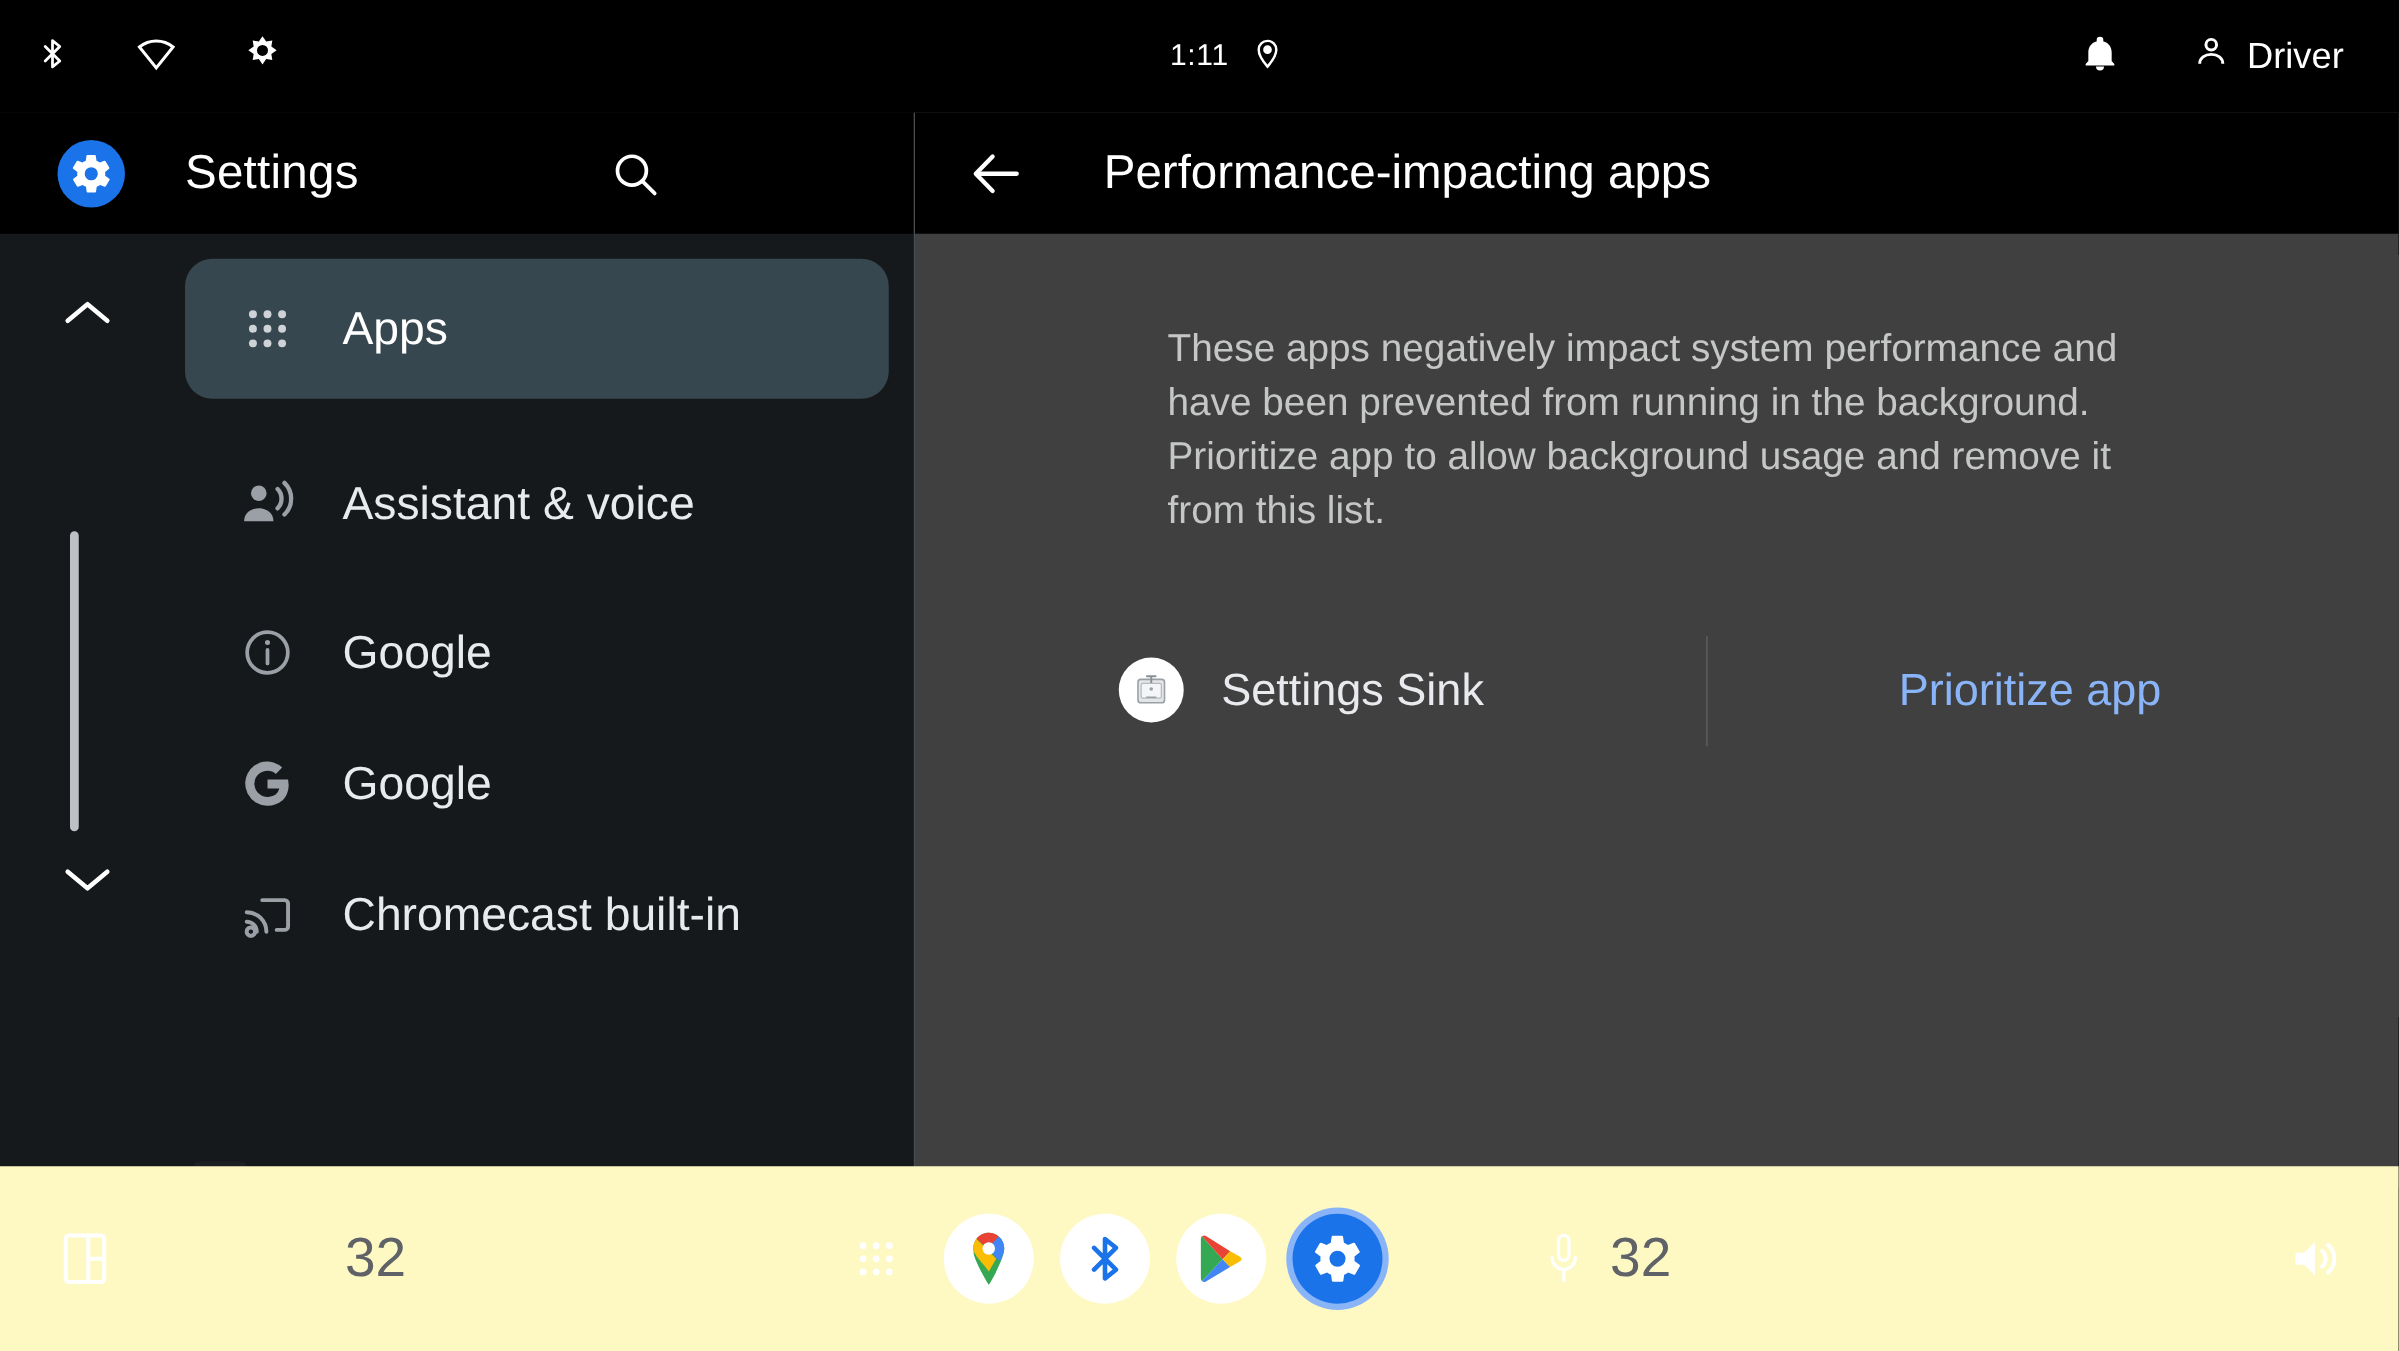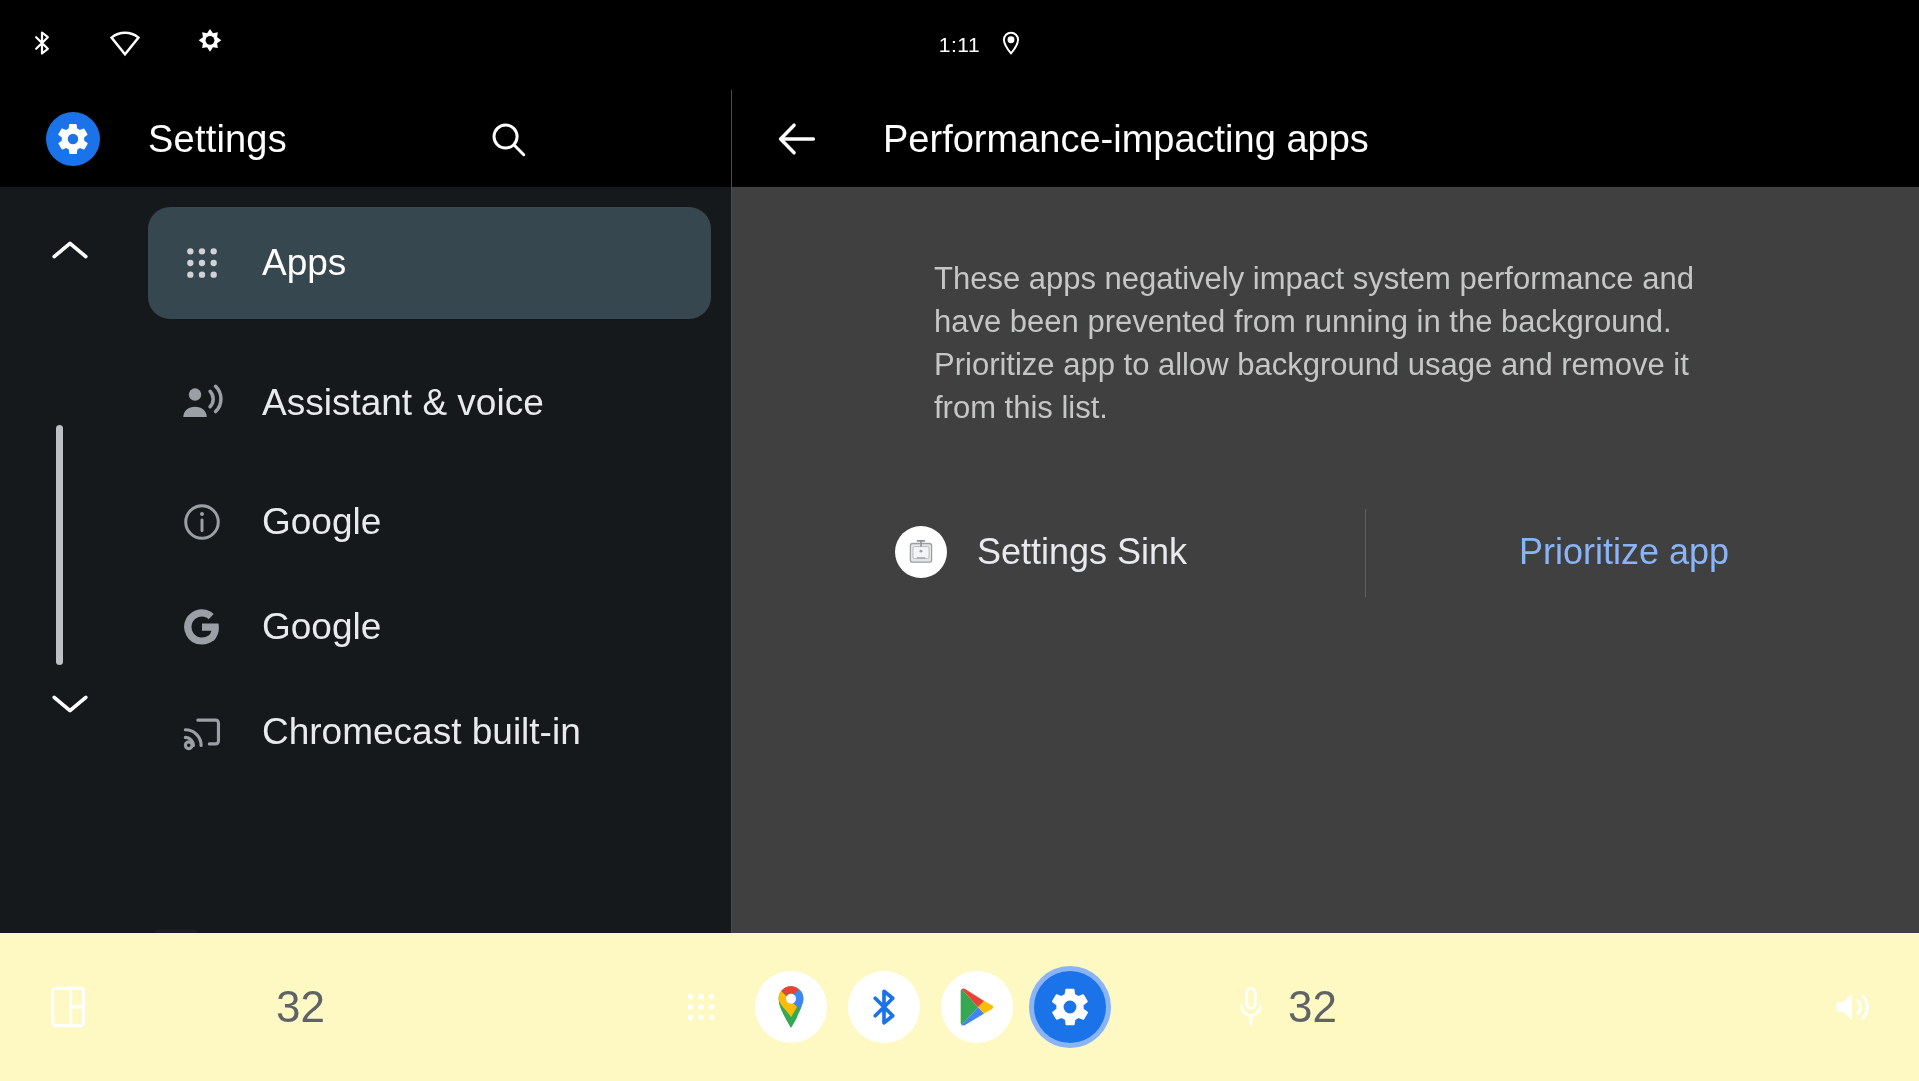--- a/index.html
+++ b/index.html
@@ -35,21 +35,21 @@
     display: flex; align-items: center; gap: 52px;
   }
   .sb-center {
     position: absolute;
     left: 0; top: 0;
     width: 1919px; height: 90px;
     display: flex; align-items: center; justify-content: center; gap: 18px;
   }
   .sb-time {
     color: #ffffff;
-    font-size: 21px;
+    font-size: 24px;
     letter-spacing: .5px;
     margin-left: 44px;
   }
   .sb-right {
     position: absolute;
     right: 44px; top: 0;
     height: 90px;
     display: flex; align-items: center; gap: 58px;
   }
   .sb-user {
@@ -102,21 +102,21 @@
     width: 731px; height: 763px;
     overflow: hidden;
   }
   .nav-item {
     position: absolute;
     left: 148px;
     width: 563px; height: 112px;
     display: flex; align-items: center;
     border-radius: 22px;
     box-sizing: border-box;
-    padding-left: 28px;
+    padding-left: 40px;
   }
   .nav-item.selected {
     background: #37474f;
   }
   .nav-icon {
     width: 52px; height: 52px;
     display: flex; align-items: center; justify-content: center;
     flex: 0 0 52px;
   }
   .nav-label {
@@ -332,20 +332,36 @@
     <div class="sb-center">
       <span class="sb-time">1:11</span>
       <span>
         <svg width="26" height="34" viewBox="0 0 24 24" fill="none" stroke="#ffffff" stroke-width="1.8">
           <path d="M12 2.5c-3.6 0-6.5 2.9-6.5 6.5 0 4.9 6.5 12.5 6.5 12.5s6.5-7.6 6.5-12.5c0-3.6-2.9-6.5-6.5-6.5z"></path>
           <circle cx="12" cy="9" r="2.3" fill="#ffffff"></circle>
         </svg>
       </span>
     </div>
 
+    <div class="sb-right">
+      <span>
+        <svg width="32" height="34" viewBox="0 0 24 24" fill="#ffffff">
+          <path d="M12 22a2.4 2.4 0 0 0 2.4-2.4H9.6A2.4 2.4 0 0 0 12 22zm7-5.6v-5.2c0-3.3-2-6-5-6.6V3.8a2 2 0 1 0-4 0v.8c-3 .6-5 3.3-5 6.6v5.2l-1.6 1.7v.9h17.2v-.9L19 16.4z"></path>
+        </svg>
+      </span>
+      <span class="sb-user">
+        <span>
+          <svg width="30" height="30" viewBox="0 0 24 24" fill="none" stroke="#ffffff" stroke-width="1.9">
+            <circle cx="12" cy="7.8" r="3.4"></circle>
+            <path d="M4.6 20c0-3.7 3.3-6 7.4-6s7.4 2.3 7.4 6"></path>
+          </svg>
+        </span>
+        <span>Driver</span>
+      </span>
+    </div>
   </div>
 
   <div class="sidebar">
 
     <div class="sidebar-header">
       <span class="settings-badge">
         <svg width="36" height="36" viewBox="0 0 24 24" fill="#ffffff">
           <path d="M19.4 13c.04-.33.06-.66.06-1s-.02-.67-.07-1l2.11-1.63a.5.5 0 0 0 .12-.64l-2-3.46a.5.5 0 0 0-.6-.22l-2.49 1a7.3 7.3 0 0 0-1.73-1l-.38-2.65a.5.5 0 0 0-.49-.4h-4a.5.5 0 0 0-.48.4l-.38 2.65c-.63.26-1.2.6-1.73 1l-2.49-1a.5.5 0 0 0-.6.22l-2 3.46a.5.5 0 0 0 .12.64L4.6 11c-.05.33-.07.66-.07 1s.02.67.07 1l-2.11 1.63a.5.5 0 0 0-.12.64l2 3.46c.12.22.39.3.6.22l2.49-1c.52.4 1.1.74 1.73 1l.38 2.65c.03.23.24.4.48.4h4c.24 0 .45-.17.49-.4l.38-2.65c.63-.26 1.2-.6 1.73-1l2.49 1c.22.08.48 0 .6-.22l2-3.46a.5.5 0 0 0-.12-.64L19.4 13zM12 15.5A3.5 3.5 0 1 1 12 8.5a3.5 3.5 0 0 1 0 7z"></path>
         </svg>
       </span>

